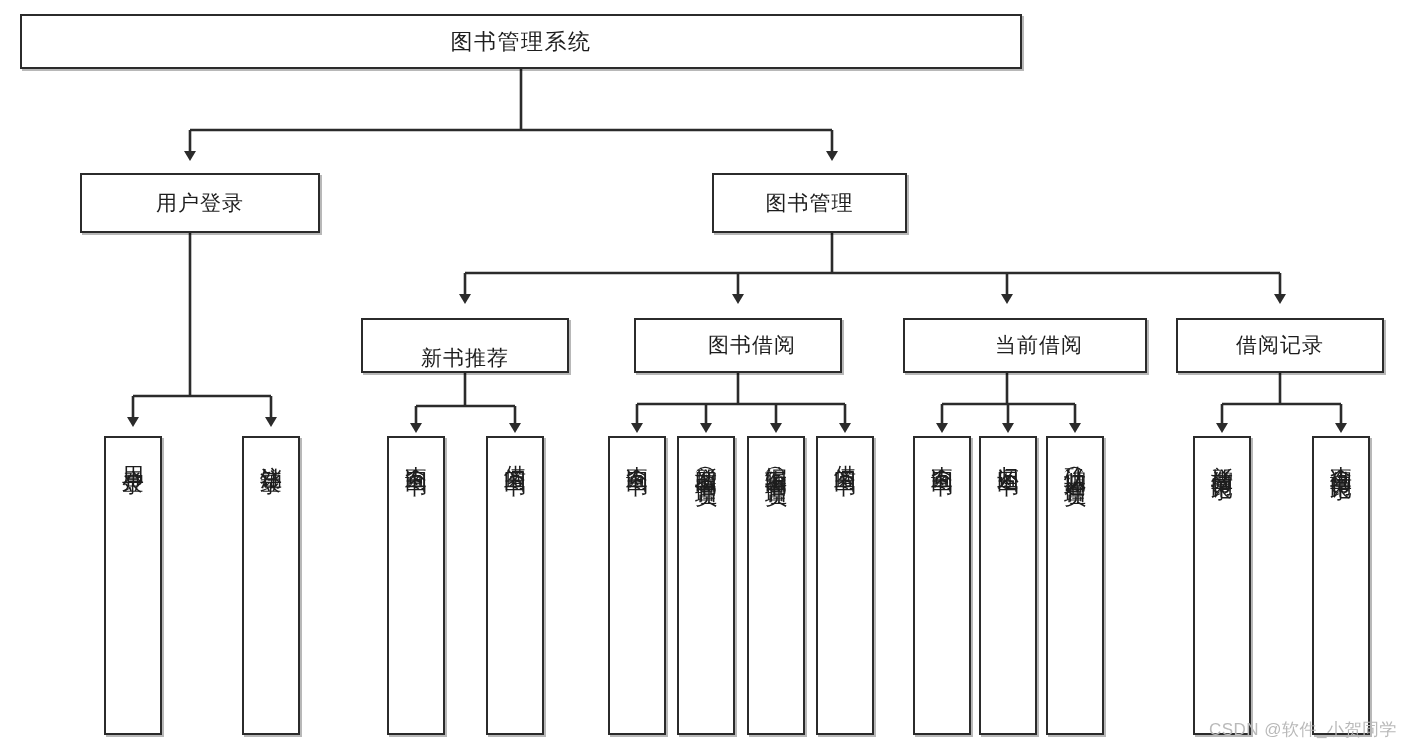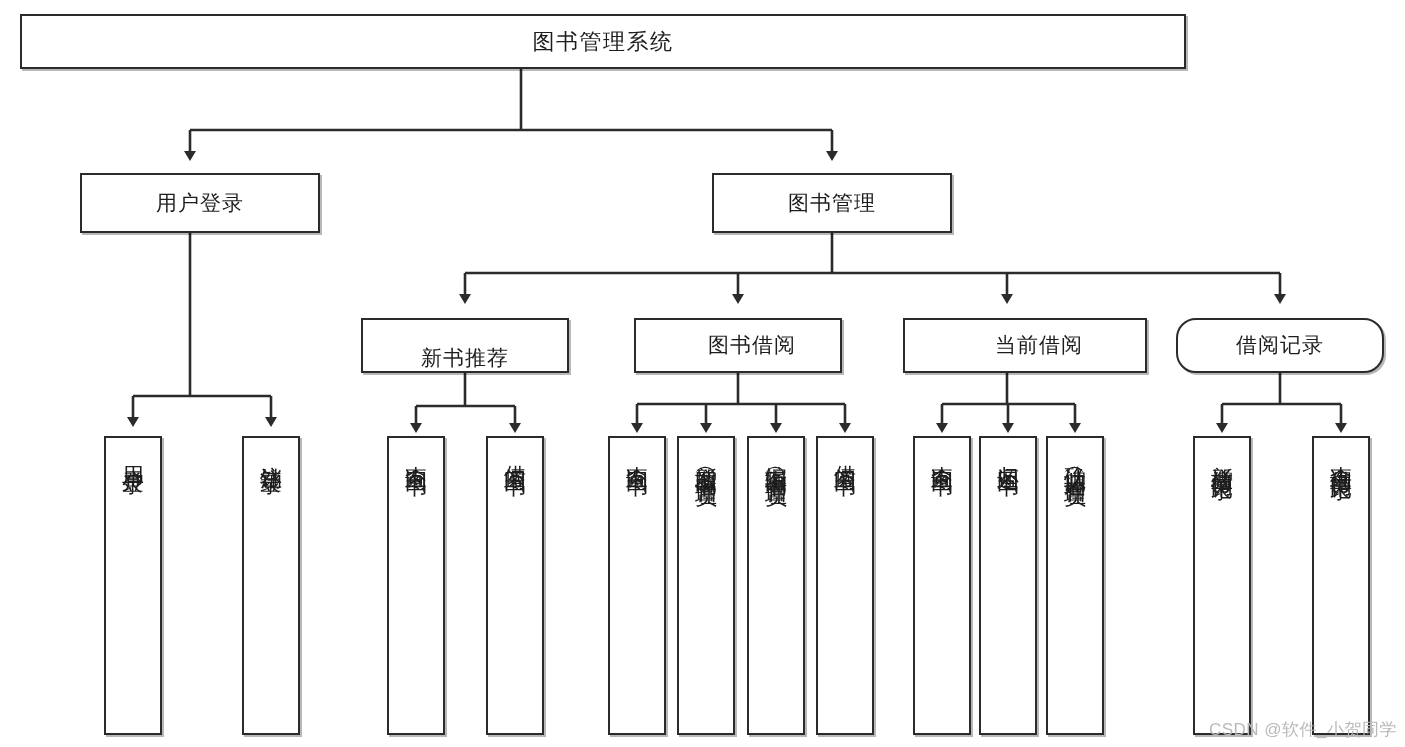--- a/index.html
+++ b/index.html
@@ -123,45 +123,45 @@
       <path d="M1008,404 L1008,424" marker-end="url(#arrow)"></path>
       <path d="M1075,404 L1075,424" marker-end="url(#arrow)"></path>
 
       <path d="M1280,373 L1280,404"></path>
       <path d="M1222,404 L1341,404"></path>
       <path d="M1222,404 L1222,424" marker-end="url(#arrow)"></path>
       <path d="M1341,404 L1341,424" marker-end="url(#arrow)"></path>
     </g>
   </svg>
 
-  <div class="node horiz root" style="left:20px; top:14px; width:1166px; height:55px;">
+  <div class="node horiz root" style="left:20px; top:14px; width:1002px; height:55px;">
     <span class="label">图书管理系统</span>
   </div>
 
   <div class="node horiz" style="left:80px; top:173px; width:240px; height:60px;">
     <span class="label">用户登录</span>
   </div>
 
-  <div class="node horiz" style="left:712px; top:173px; width:240px; height:60px;">
+  <div class="node horiz" style="left:712px; top:173px; width:195px; height:60px;">
     <span class="label">图书管理</span>
   </div>
 
   <div class="node horiz" style="left:361px; top:318px; width:208px; height:55px;align-items:flex-end;">
     <span class="label">新书推荐</span>
   </div>
 
   <div class="node horiz" style="left:634px; top:318px; width:208px; height:55px;padding-left:28px;">
     <span class="label">图书借阅</span>
   </div>
 
   <div class="node horiz" style="left:903px; top:318px; width:244px; height:55px;padding-left:28px;">
     <span class="label">当前借阅</span>
   </div>
 
-  <div class="node horiz" style="left:1176px; top:318px; width:208px; height:55px;border-radius:20px;">
+  <div class="node horiz" style="left:1176px; top:318px; width:208px; height:55px;">
     <span class="label">借阅记录</span>
   </div>
 
   <div class="node vert" style="left:104px; top:436px; width:58px; height:299px;">
     <span class="label">用户登录</span>
   </div>
 
   <div class="node vert" style="left:242px; top:436px; width:58px; height:299px;">
     <span class="label">注销登录</span>
   </div>

